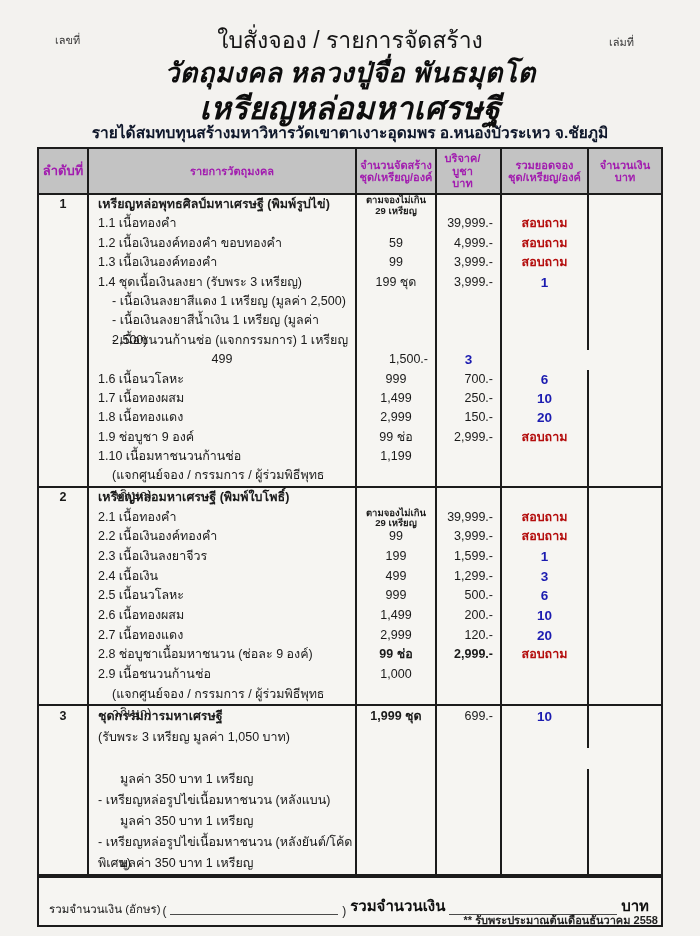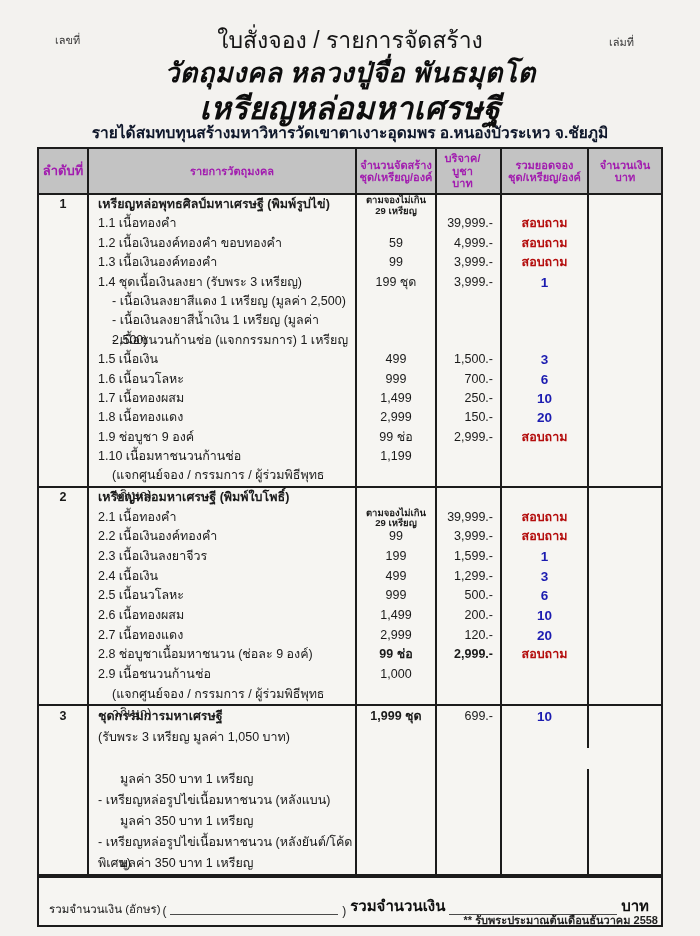--- a/index.html
+++ b/index.html
@@ -147,21 +147,20 @@
       <div class="row">
           <div class="c c1"></div>
           <div class="c c2 i1">- เนื้อชนวนก้านช่อ (แจกกรรมการ) 1 เหรียญ</div>
           <div class="c c3"></div>
           <div class="c c4"></div>
           <div class="c c5"></div>
           <div class="c c6"></div>
         </div>
       <div class="row">
           <div class="c c1"></div>
-          <div class="c c2">1.5  เนื้อเงิน</div>
           <div class="c c3">499</div>
           <div class="c c4">1,500.-</div>
           <div class="c c5 blue">3</div>
           <div class="c c6"></div>
         </div>
       <div class="row">
           <div class="c c1"></div>
           <div class="c c2">1.6  เนื้อนวโลหะ</div>
           <div class="c c3">999</div>
           <div class="c c4">700.-</div>

